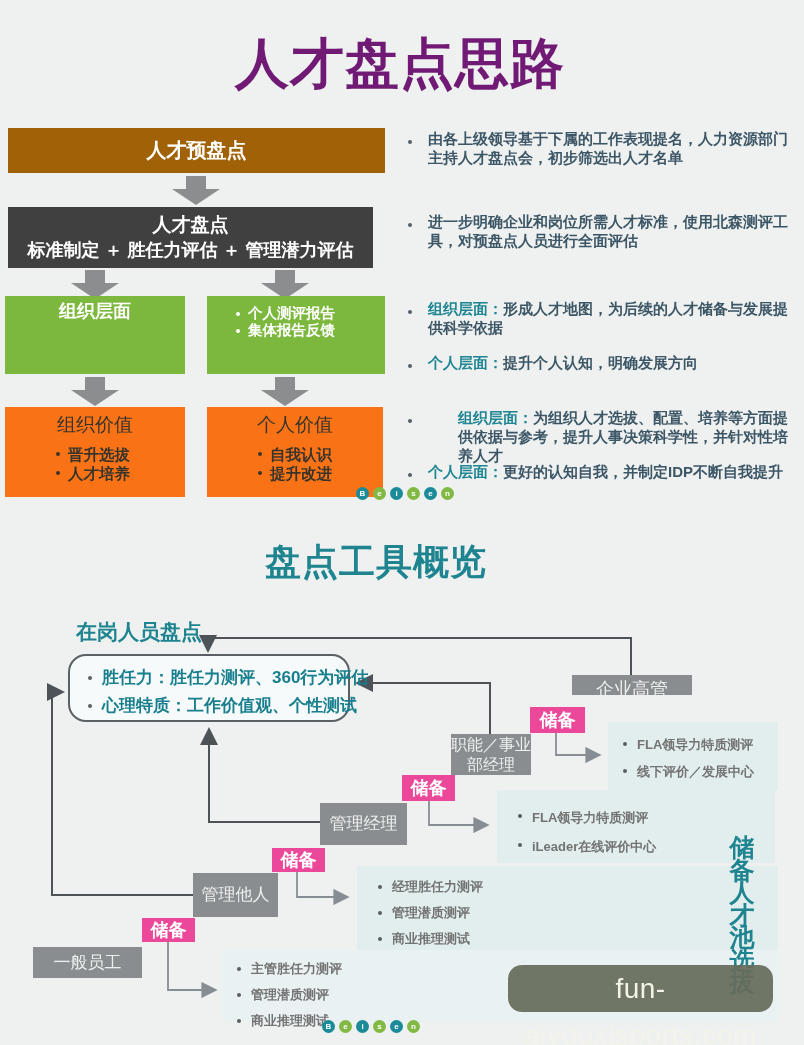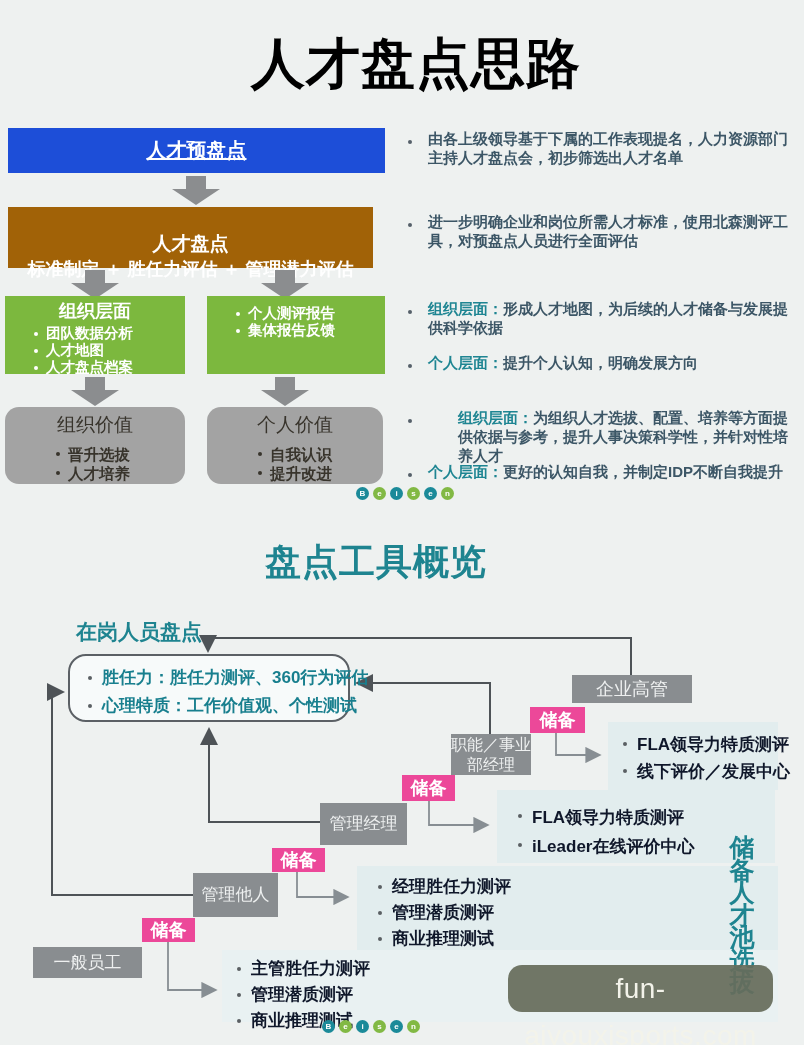--- a/index.html
+++ b/index.html
@@ -5,34 +5,34 @@
   html,body { margin:0; padding:0; background:#e7ebea; }
   * { box-sizing:border-box; }
   .canvas {
     position:relative; width:804px; height:1045px; margin:0 auto;
     background:#eef1f0; overflow:hidden;
     font-family:"Liberation Sans","DejaVu Sans",sans-serif;
   }
   .abs { position:absolute; }
   
   .title1 { left:400px; top:28px; transform:translateX(-50%); font-size:54px; font-weight:bold;
-            color:#000000; white-space:nowrap; letter-spacing:1px;margin-left:16px; }
+            color:#701a75; white-space:nowrap; letter-spacing:1px; }
   .title2 { left:376px; top:538px; transform:translateX(-50%); font-size:36px; font-weight:bold;
             color:#1e8490; white-space:nowrap; letter-spacing:1px; }
   
   .flowbox { text-align:center; color:#fff; font-weight:bold; }
-  .teal-box   { left:8px; top:128px; width:377px; height:45px; background:#1d4ed8;
-                font-size:20px; line-height:45px;text-decoration:underline; }
-  .gray-box   { left:8px; top:207px; width:365px; height:61px; background:#a16207; padding-top:25px; }
+  .teal-box   { left:8px; top:128px; width:377px; height:45px; background:#a16207;
+                font-size:20px; line-height:45px; }
+  .gray-box   { left:8px; top:207px; width:365px; height:61px; background:#404040; padding-top:6px; }
   .gray-box .l1 { font-size:19px; line-height:24px; }
   .gray-box .l2 { font-size:18px; line-height:26px; }
   .green-box  { width:180px; height:78px; background:#7cb83e; top:296px; text-align:left; }
   .green-l { left:5px; } .green-r { left:207px; width:178px; }
   .green-box .hd { display:block; text-align:center; font-size:18px; line-height:20px; margin-top:5px; }
-  .yellow-box { width:180px; height:77px; background:#a3a3a3; top:407px; color:#38342c; text-align:left;border-radius:14px; }
+  .yellow-box { width:180px; height:90px; background:#f97316; top:407px; color:#38342c; text-align:left; }
   .yellow-l { left:5px; } .yellow-r { left:207px; width:176px; }
   .yellow-box .hd { display:block; text-align:center; font-size:19px; line-height:22px; margin-top:7px; }
   .mini-list { list-style:none; padding:0; margin:4px 0 0 26px; }
   .mini-list li { position:relative; padding-left:15px; font-weight:bold; font-size:14.5px; line-height:17px; }
   .mini-list li::before { content:""; position:absolute; left:3px; top:7px; width:4px; height:4px;
                           border-radius:50%; background:#fff; }
   .yellow-box .mini-list { margin:9px 0 0 48px; }
   .yellow-box .mini-list li { font-size:15.5px; line-height:19px; }
   .yellow-box .mini-list li::before { background:#38342c; }
   
@@ -52,22 +52,22 @@
                 border:2.5px solid #5b6065; border-radius:18px; padding:8px 10px 0 12px; }
   .assess-box ul { list-style:none; margin:0; padding:0; }
   .assess-box li { position:relative; padding-left:20px; font-size:17px; line-height:28px;
                    font-weight:bold; color:#187f8e; white-space:nowrap; }
   .assess-box li::before { content:""; position:absolute; left:6px; top:12px; width:4px; height:4px;
                            border-radius:50%; background:#5a5f63; }
   .step { background:#898d90; color:#eef0f0; text-align:center; font-size:17px; }
   .reserve { background:#ec4899; color:#fff; font-weight:bold; text-align:center; font-size:18px; }
   .panel { background:#e2edee; }
   .panel ul { list-style:none; margin:0; padding:0; }
-  .panel li { position:relative; padding-left:19px; font-size:17px; font-weight:bold;
-              color:#0f172a; white-space:nowrap; }
+  .panel li { position:relative; padding-left:19px; font-size:13px; font-weight:bold;
+              color:#737373; white-space:nowrap; }
   .panel li::before { content:""; position:absolute; left:5px; top:11px; width:4px; height:4px;
                       border-radius:50%; background:#5a5f63; }
   .vlabel { left:727px; top:836px; width:30px; font-size:25px; font-weight:bold; color:#1e8490;
             line-height:22.5px; word-break:break-all; text-align:center; }
   .watermark { left:508px; top:965px; width:265px; height:47px; background:rgba(102,109,91,0.93);
                border-radius:14px; color:#f3f3ea; font-size:28px; line-height:47px; text-align:center;
                letter-spacing:0.5px; }
   
   .beisen { display:flex; gap:4px; }
   .beisen .c { width:13px; height:13px; border-radius:50%; color:#fff; font-size:8px; font-weight:bold;
@@ -101,25 +101,20 @@
     <div class="stem"></div>
       <div class="head"></div>
   </div>
   <div class="chunk-arrow" style="left:261px; top:270px;">
     <div class="stem"></div>
       <div class="head"></div>
   </div>
 
   <div class="abs flowbox green-box green-l">
     <span class="hd">组织层面</span>
-    <ul class="mini-list">
-      <li>团队数据分析</li>
-      <li>人才地图</li>
-      <li>人才盘点档案</li>
-    </ul>
   </div>
   <div class="abs flowbox green-box green-r">
     <ul class="mini-list" style="margin-top:9px;">
       <li>个人测评报告</li>
       <li>集体报告反馈</li>
     </ul>
   </div>
 
   <div class="chunk-arrow" style="left:71px; top:377px;">
     <div class="stem"></div>
@@ -202,21 +197,21 @@
 
   <div class="abs onboard">在岗人员盘点</div>
 
   <div class="abs assess-box">
     <ul>
       <li>胜任力：胜任力测评、360行为评估</li>
       <li>心理特质：工作价值观、个性测试</li>
     </ul>
   </div>
 
-  <div class="abs step" style="left:572px; top:675px; width:120px; height:28px; line-height:28px; font-size:18px;">企业高管</div>
+  <div class="abs step" style="left:572px; top:675px; width:120px; height:20px; line-height:28px; font-size:18px;">企业高管</div>
   <div class="abs reserve" style="left:530px; top:707px; width:55px; height:26px; line-height:26px;">储备</div>
   <div class="abs step" style="left:451px; top:734px; width:80px; height:41px; font-size:16px; line-height:20px; padding-top:1px;">职能／事业部经理</div>
   <div class="abs reserve" style="left:402px; top:775px; width:53px; height:26px; line-height:26px;">储备</div>
   <div class="abs step" style="left:320px; top:803px; width:87px; height:42px; line-height:42px;text-align:center;">管理经理</div>
   <div class="abs reserve" style="left:272px; top:848px; width:53px; height:24px; line-height:24px;">储备</div>
   <div class="abs step" style="left:193px; top:873px; width:85px; height:44px; line-height:44px;">管理他人</div>
   <div class="abs reserve" style="left:142px; top:918px; width:53px; height:24px; line-height:24px;">储备</div>
   <div class="abs step" style="left:33px; top:947px; width:109px; height:31px; line-height:31px;">一般员工</div>
 
   <div class="abs panel" style="left:608px; top:722px; width:170px; height:68px; padding:9px 0 0 10px;">

